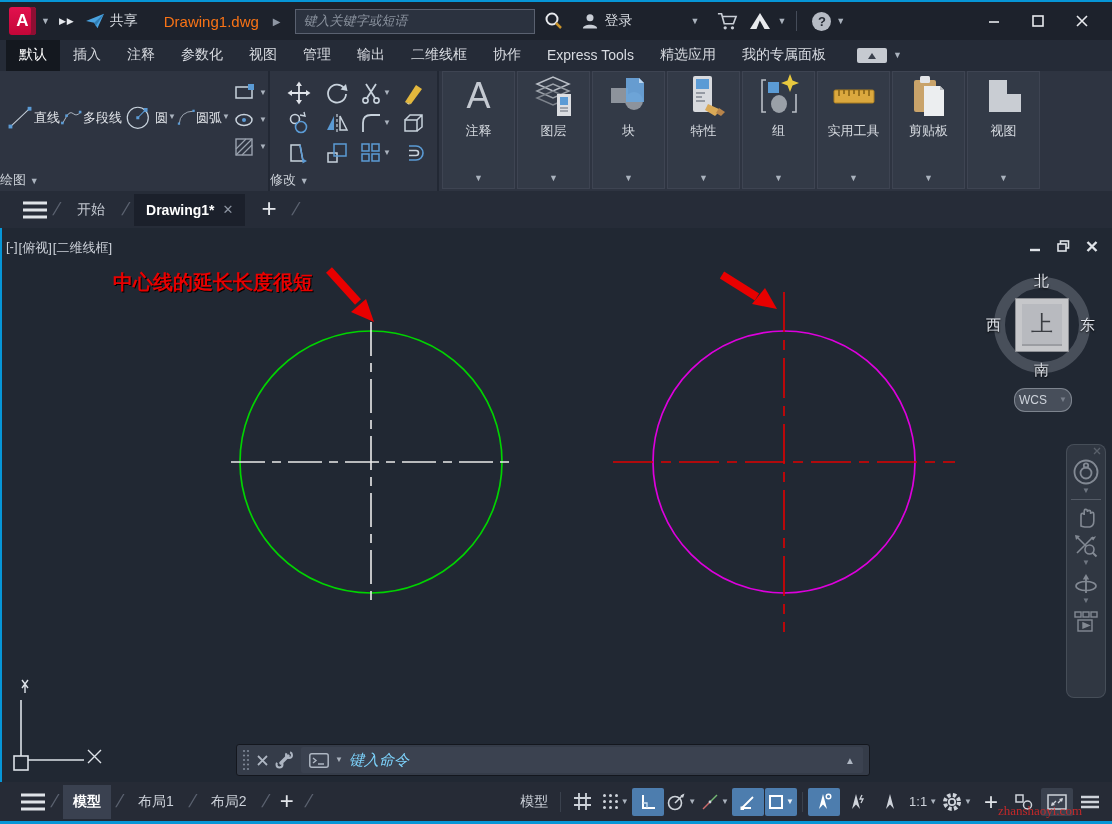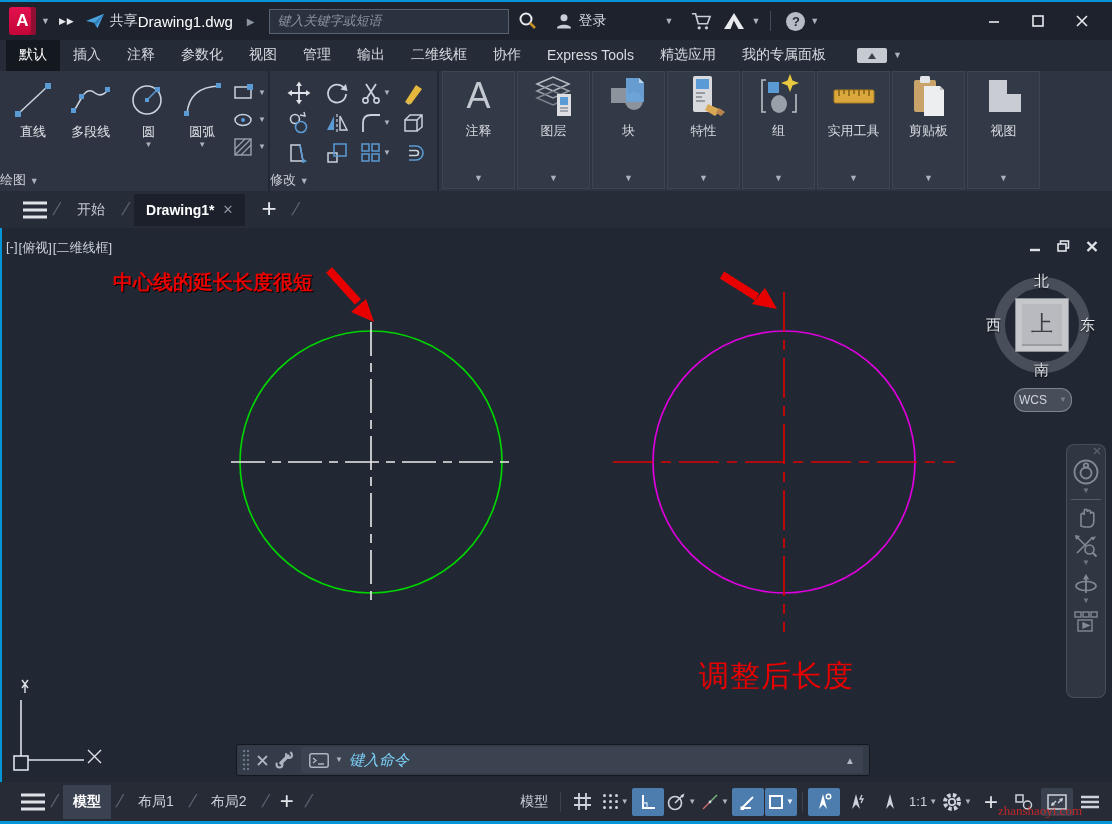--- a/index.html
+++ b/index.html
@@ -34,21 +34,21 @@
              display:flex;align-items:center;justify-content:center;}
 
   
   .panelrow{left:0;top:71px;width:1112px;height:120px;background:#2e3441;display:flex;}
   .bigpanel{position:relative;height:120px;}
   .p-draw{width:268px;}
   .p-mod{width:167px;}
   .vsep{width:2px;height:120px;background:#222834;}
   .pfooter{position:absolute;bottom:2px;left:0;right:0;text-align:left;
            font-size:13px;color:#ccd1d8;}
-  .bigbtn{display:flex;flex-direction:column;align-items:center;width:54px;}
+  .bigbtn{display:flex;flex-direction:row;align-items:center;width:54px;}
   .bigbtn .lbl{font-size:13px;color:#e2e5ea;margin-top:2px;white-space:nowrap;}
   .drawgrid{display:flex;padding:6px 2px 0 6px;}
   .modgrid{display:grid;grid-template-columns:repeat(4,38px);grid-auto-rows:30px;
            padding:7px 0 0 10px;align-items:center;justify-items:center;}
   .smcol{display:flex;flex-direction:column;margin-left:4px;padding-top:6px;gap:7px;}
   .smrow{display:flex;align-items:center;gap:3px;}
   .cpanel{width:73px;height:118px;background:#333a47;border:1px solid #3e4452;
           margin-right:2px;display:flex;flex-direction:column;align-items:center;box-sizing:border-box;}
   .cpanel .lbl{font-size:13px;color:#d5d9df;margin-top:2px;white-space:nowrap;}
   .cpanel .spacer{flex:1;}
@@ -118,21 +118,21 @@
   <div class="alogo">A</div>
   <span class="caret" style="margin:0 4px 0 5px;">▼</span>
   <span class="tb-ic" style="color:#e6e9ee;font-size:9px;letter-spacing:1px;">▶▶</span>
   <span class="tb-ic">
     <svg width="20" height="18" viewBox="0 0 24 22">
         <polygon points="1,11 23,2 15,20 11,13" fill="#4aa3e0"></polygon>
         <polygon points="11,13 23,2 13,17" fill="#2f7db4"></polygon>
       </svg>
   </span>
   <span>共享</span>
-  <span style="font-size:15px;color:#ffffff;">Drawing1.dwg</span>
+  <span style="margin-left:26px;font-size:15px;color:#f97316;">Drawing1.dwg</span>
   <span style="margin-left:14px;color:#8d95a2;font-size:10px;">▶</span>
   <div class="searchbox">
     <span>键入关键字或短语</span>
   </div>
   <span class="tb-ic" style="margin-left:4px;">
     <svg width="20" height="20" viewBox="0 0 20 20">
         <circle cx="8" cy="8" r="5.5" fill="none" stroke="#e8eaee" stroke-width="2"></circle>
         <line x1="12" y1="12" x2="17" y2="17" stroke="#c8922a" stroke-width="2.5"></line>
       </svg>
   </span>
@@ -521,21 +521,20 @@
         <rect x="3.5" y="1" width="8" height="7" fill="none" stroke="#dfe3e8" stroke-width="1.6"></rect>
         <rect x="1" y="4" width="8" height="7" fill="#262c38" stroke="#dfe3e8" stroke-width="1.6"></rect>
       </svg>
     <svg width="12" height="11" viewBox="0 0 12 11">
         <path d="M1.5 1 L10.5 10 M10.5 1 L1.5 10" stroke="#dfe3e8" stroke-width="2.4"></path>
       </svg>
   </div>
 
   <div class="abs annot" style="color:#e80000;">中心线的延长长度很短</div>
 
-  <div class="abs biglabel" style="left:699px;top:428px;color:#e80000;">调整后长度</div>
 
   <div class="abs vc-ring"></div>
   <div class="abs vc-face">
     <div class="inner">
         <span>上</span>
       </div>
   </div>
   <div class="abs vc-lab" style="left:1034px;top:44px;">北</div>
   <div class="abs vc-lab" style="left:986px;top:88px;">西</div>
   <div class="abs vc-lab" style="left:1080px;top:88px;">东</div>

